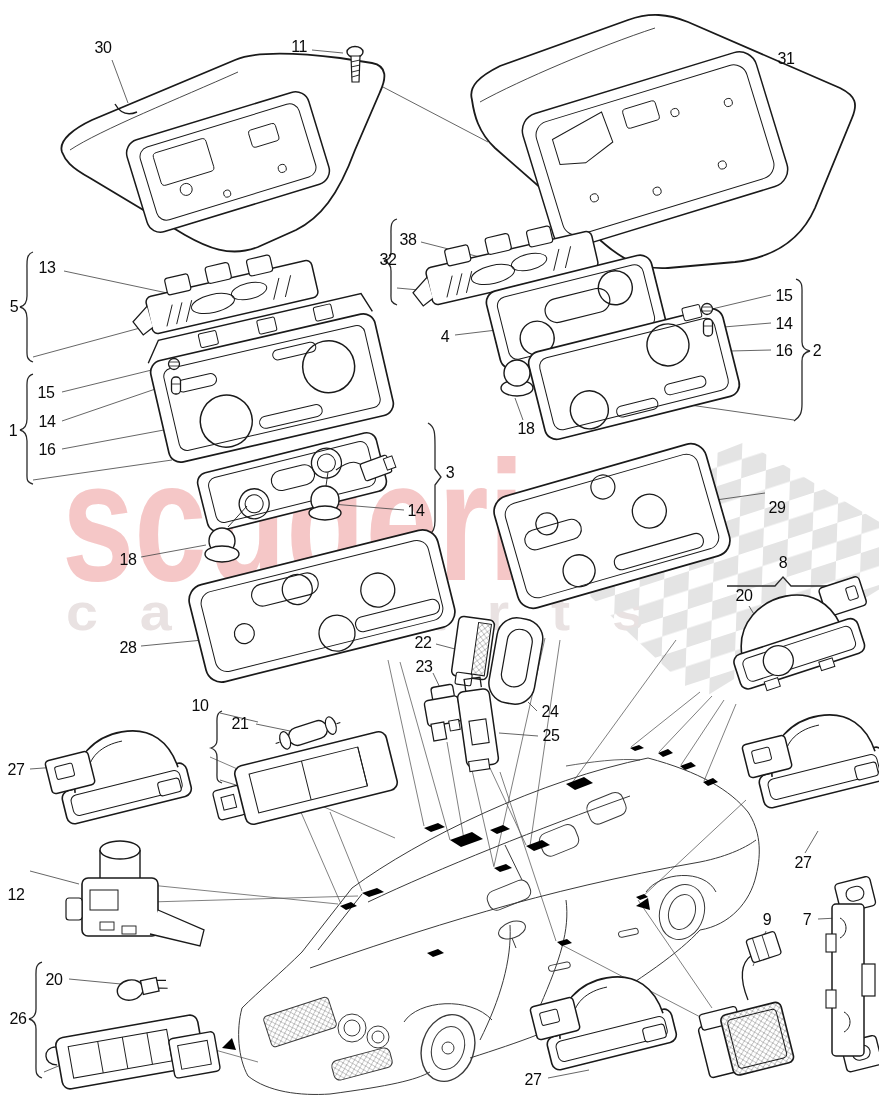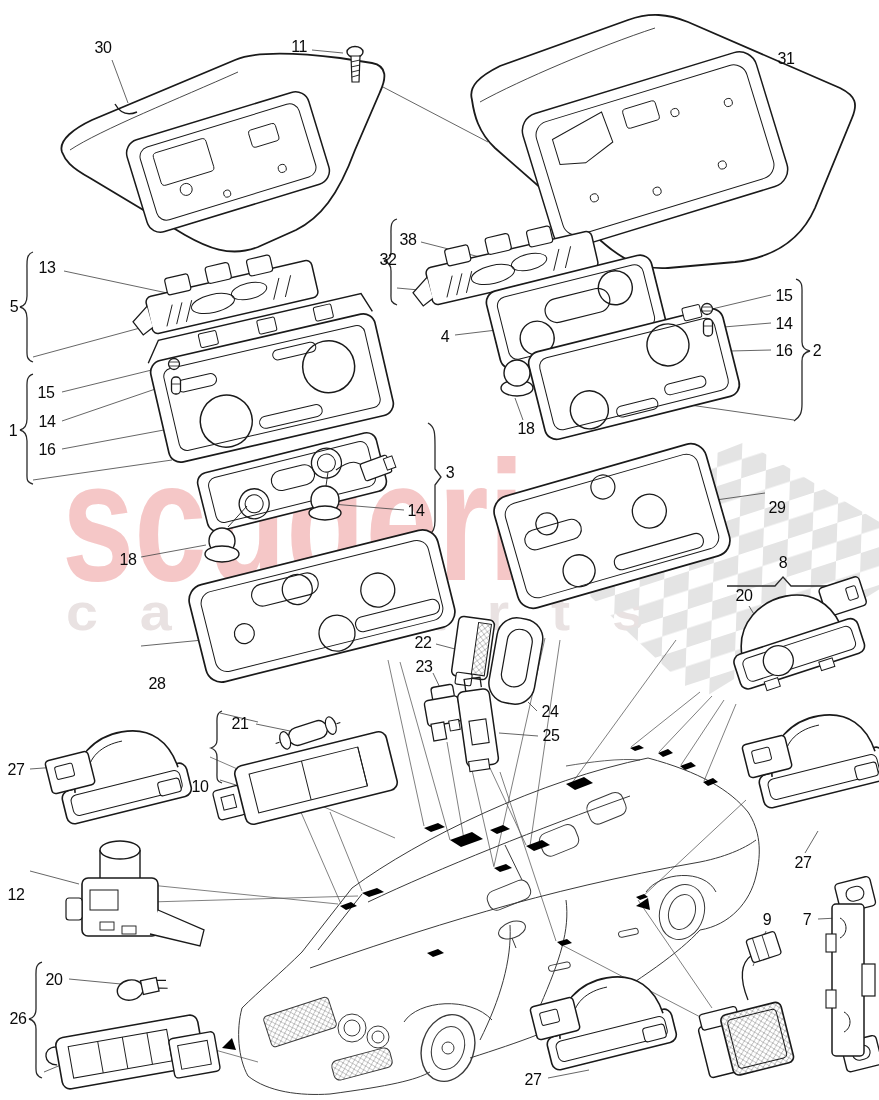--- a/index.html
+++ b/index.html
@@ -463,27 +463,27 @@
       <span class="callout" style="left: 784px; top: 324px;">14</span>
       <span class="callout" style="left: 784px; top: 351px;">16</span>
       <span class="callout" style="left: 817px; top: 351px;">2</span>
       <span class="callout" style="left: 526px; top: 429px;">18</span>
       <span class="callout" style="left: 450px; top: 473px;">3</span>
       <span class="callout" style="left: 416px; top: 511px;">14</span>
       <span class="callout" style="left: 128px; top: 560px;">18</span>
       <span class="callout" style="left: 777px; top: 508px;">29</span>
       <span class="callout" style="left: 783px; top: 563px;">8</span>
       <span class="callout" style="left: 744px; top: 596px;">20</span>
-      <span class="callout" style="left: 128px; top: 684px; margin-left: 29px;">28</span>
+      <span class="callout" style="left: 128px; top: 648px;">28</span>
       <span class="callout" style="left: 423px; top: 643px;">22</span>
       <span class="callout" style="left: 424px; top: 667px;">23</span>
       <span class="callout" style="left: 550px; top: 712px; text-align: right;">24</span>
       <span class="callout" style="left: 551px; top: 736px;">25</span>
       <span class="callout" style="left: 240px; top: 724px;">21</span>
-      <span class="callout" style="left: 200px; top: 787px;">10</span>
+      <span class="callout" style="left: 200px; top: 706px;">10</span>
       <span class="callout" style="left: 16px; top: 770px;">27</span>
       <span class="callout" style="left: 16px; top: 872px; margin-top: 23px;">12</span>
       <span class="callout" style="left: 54px; top: 980px;">20</span>
       <span class="callout" style="left: 18px; top: 1019px;">26</span>
       <span class="callout" style="left: 803px; top: 863px;">27</span>
       <span class="callout" style="left: 533px; top: 1080px;">27</span>
       <span class="callout" style="left: 767px; top: 920px;">9</span>
       <span class="callout" style="left: 807px; top: 920px;">7</span>
     </div>
 </div>

